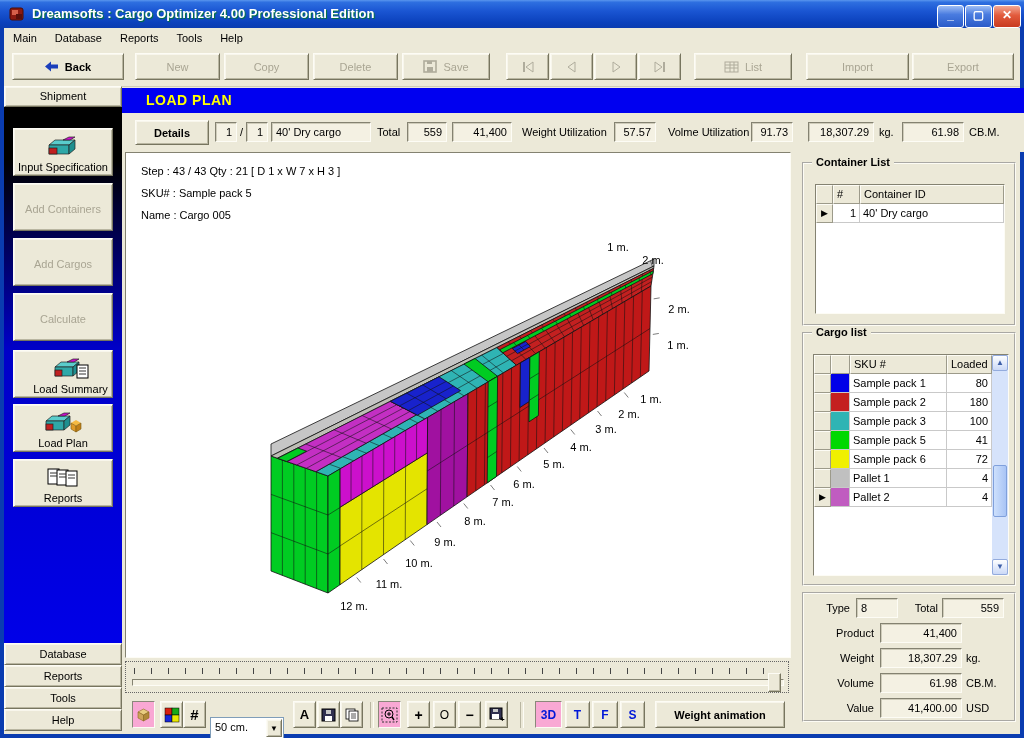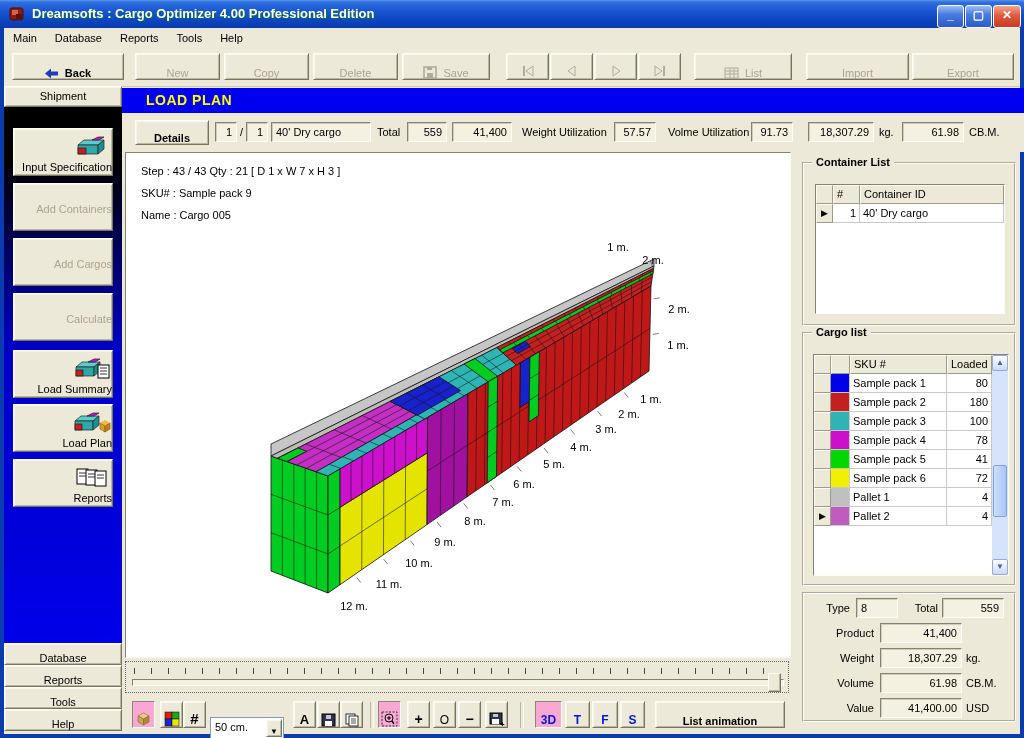--- a/index.html
+++ b/index.html
@@ -17,21 +17,21 @@
   .winbtn.red{background:linear-gradient(180deg,#F2A893 0%,#E25A3C 45%,#C83A20 100%);}
   #sideL{left:0;top:28px;width:4px;height:706px;background:#0A3CB0;}
   #sideR{left:1020px;top:28px;width:4px;height:706px;background:#0A3CB0;}
   #sideB{left:0;top:734px;width:1024px;height:4px;background:#0A3CB0;}
   #menubar{left:4px;top:28px;width:1016px;height:20px;background:#ECE9D8;display:flex;align-items:center;}
   .menu-item{padding:2px 9px;}
   #maintoolbar{left:4px;top:48px;width:1016px;height:38px;background:#ECE9D8;
     border-bottom:1px solid #CFCBB8;}
   .btn{background:#ECE9D8;border:1px solid;border-color:#FDFCF5 #77755F #77755F #FDFCF5;
     box-shadow:inset 1px 1px 0 #F8F6EC, inset -1px -1px 0 #B9B6A1;
-    display:flex;align-items:flex-end;justify-content:center;gap:6px;box-sizing:border-box;}
+    display:flex;align-items:center;justify-content:center;gap:6px;box-sizing:border-box;}
   .btn.pressed{background:#f9a8d4;border-color:#8A887A #FDFCF5 #FDFCF5 #8A887A;box-shadow:none;}
   .dis{color:#A9A593;}
   .tsep{top:53px;width:2px;height:28px;border-left:1px solid #B9B6A1;border-right:1px solid #FDFCF5;}
   
   #loadplan-bar{left:122px;top:88px;width:902px;height:25px;background:#0000F0;}
   #loadplan-title{left:146px;top:92px;color:#FFFF00;font-weight:bold;font-size:14px;letter-spacing:.5px;}
   #detailbar{left:122px;top:113px;width:902px;height:39px;background:#ECE9D8;}
   .field{background:#F4F1E3;border:1px solid;border-color:#848271 #FDFCF5 #FDFCF5 #848271;
     box-shadow:inset 1px 1px 0 #CFCCBA;font-size:11px;padding:0 4px;line-height:18px;
     box-sizing:border-box;height:20px;}
@@ -273,21 +273,21 @@
     <div class="abs lbl" style="left:546px;top:9px">Volme Utilization</div>
     <div class="abs field rt" style="left:629px;top:9px;width:42px">91.73</div>
     <div class="abs field rt" style="left:686px;top:9px;width:66px">18,307.29</div>
     <div class="abs lbl" style="left:757px;top:9px">kg.</div>
     <div class="abs field rt" style="left:780px;top:9px;width:62px">61.98</div>
     <div class="abs lbl" style="left:847px;top:9px">CB.M.</div>
   </div>
 
   <div class="abs" id="canvas">
     <div class="planline" style="top:12px">Step : 43 / 43  Qty :  21  [ D 1 x W 7 x H 3 ]</div>
-    <div class="planline" style="top:34px">SKU# : Sample pack 9</div>
+    <div class="planline" style="top:34px">SKU# : Sample pack 5</div>
     <div class="planline" style="top:56px">Name : Cargo 005</div>
     <svg id="scene" width="656" height="504" viewBox="0 0 656 504">
         <polygon points="197.0,440.0 140.0,418.0 140.0,303.0 197.0,323.0" fill="#00CC22" stroke="#111" stroke-width="0.8"></polygon>
         <line x1="185.6" y1="435.6" x2="185.6" y2="319" stroke="#111" stroke-width="0.55"></line>
         <line x1="174.2" y1="431.2" x2="174.2" y2="315" stroke="#111" stroke-width="0.55"></line>
         <line x1="162.8" y1="426.8" x2="162.8" y2="311" stroke="#111" stroke-width="0.55"></line>
         <line x1="151.4" y1="422.4" x2="151.4" y2="307" stroke="#111" stroke-width="0.55"></line>
         <line x1="197" y1="401" x2="140" y2="379.6666666666667" stroke="#111" stroke-width="0.55"></line>
         <line x1="197" y1="362" x2="140" y2="341.3333333333333" stroke="#111" stroke-width="0.55"></line>
         <polygon points="140.0,303.0 523.0,113.0 523.0,106.0 140.0,291.0" fill="#C6C6C6" stroke="#111" stroke-width="0.8"></polygon>
@@ -521,21 +521,21 @@
     <div class="bbtn btn bluetxt" style="left:443px;width:25px">
         <span>T</span>
       </div>
     <div class="bbtn btn bluetxt" style="left:470px;width:26px">
         <span>F</span>
       </div>
     <div class="bbtn btn bluetxt" style="left:498px;width:25px">
         <span>S</span>
       </div>
     <div class="bbtn btn" style="left:533px;width:130px;font-weight:bold">
-        <span>List animation</span>
+        <span>Weight animation</span>
       </div>
   </div>
 
   <div class="abs groupbox" style="left:802px;top:162px;width:214px;height:164px">
     <div class="gb-title">Container List</div>
     <div class="tbl" style="left:11px;top:20px;width:190px;height:130px">
       <div class="row">
         <div class="hcell" style="width:17px"></div>
         <div class="hcell" style="width:27px">#</div>
         <div class="hcell" style="width:144px">Container ID</div>
@@ -570,26 +570,20 @@
             <div class="selcell" style="width: 17px;"></div>
             <div class="cell" style="width: 19px; background: rgb(196, 32, 32);"></div>
             <div class="cell" style="width: 97px;">Sample pack 2</div>
             <div class="cell rt" style="width: 45px;">180</div>
           </div>
           <div class="row">
             <div class="selcell" style="width: 17px;"></div>
             <div class="cell" style="width: 19px; background: rgb(47, 180, 180);"></div>
             <div class="cell" style="width: 97px;">Sample pack 3</div>
             <div class="cell rt" style="width: 45px;">100</div>
-          </div>
-          <div class="row">
-            <div class="selcell" style="width: 17px;"></div>
-            <div class="cell" style="width: 19px; background: rgb(204, 16, 204);"></div>
-            <div class="cell" style="width: 97px;">Sample pack 4</div>
-            <div class="cell rt" style="width: 45px;">78</div>
           </div>
           <div class="row">
             <div class="selcell" style="width: 17px;"></div>
             <div class="cell" style="width: 19px; background: rgb(0, 216, 0);"></div>
             <div class="cell" style="width: 97px;">Sample pack 5</div>
             <div class="cell rt" style="width: 45px;">41</div>
           </div>
           <div class="row">
             <div class="selcell" style="width: 17px;"></div>
             <div class="cell" style="width: 19px; background: rgb(240, 240, 0);"></div>

